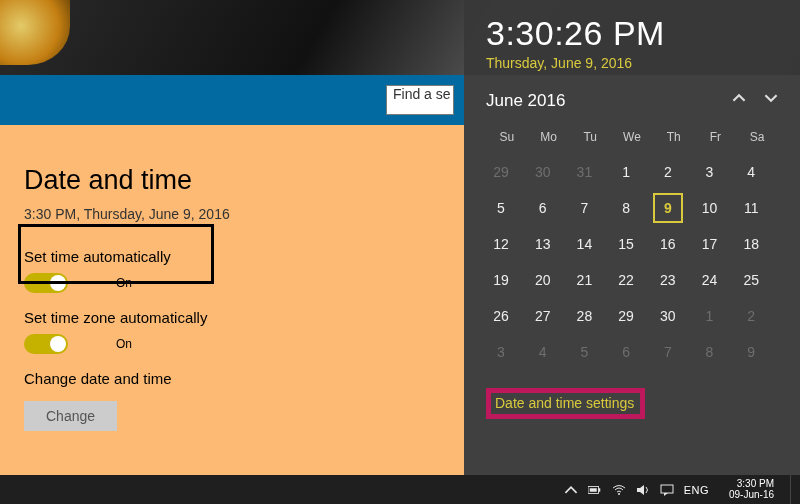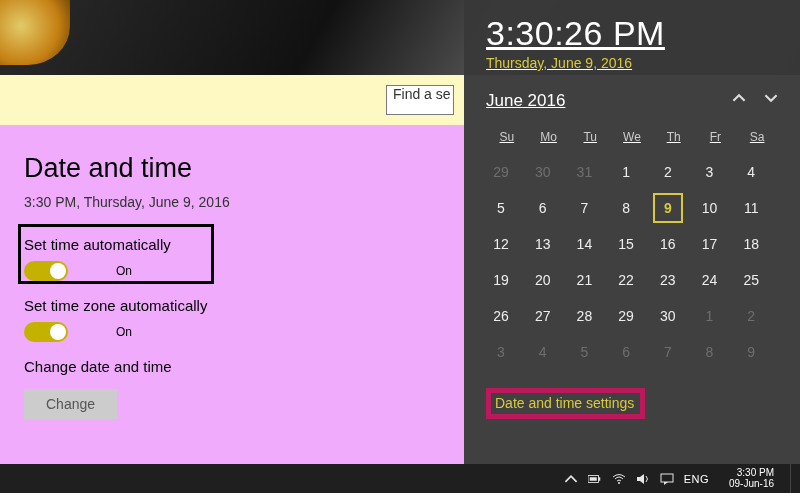--- a/index.html
+++ b/index.html
@@ -2,56 +2,56 @@
 <html><head>
 <meta charset="utf-8">
 <style>
   * { margin:0; padding:0; box-sizing:border-box; font-family:"Segoe UI", Arial, sans-serif; -webkit-font-smoothing:antialiased; }
   body { width:800px; height:504px; overflow:hidden; background:#fff; position:relative; }
 
   
   .wallpaper { position:absolute; left:0; top:0; right:0; height:75px; background:linear-gradient(120deg,#2b2b2b 0%,#111 40%,#4a4a4a 60%,#2d2d2d 100%); }
   .wallpaper::before{content:"";position:absolute;left:0;top:0;width:70px;height:65px;background:radial-gradient(circle at 30% 40%,#f7dc6f 0%,#d68910 60%,#5d3a00 100%);border-radius:0 0 60% 0;opacity:.9;}
 
-  .searchbar { position:absolute; left:0; top:75px; right:336px; height:50px; background:#fef9c3; display:flex; align-items:center; justify-content:flex-end; padding:0 10px 0 0;}
+  .searchbar { position:absolute; left:0; top:75px; right:336px; height:50px; background:#0369a1; display:flex; align-items:center; justify-content:flex-end; padding:0 10px 0 0;}
   .searchbox { width:68px; height:30px; border:1px solid #7a7a7a; background:#fff; font-size:14px; padding:0 6px; color:#333; overflow:hidden; white-space:nowrap;}
 
   
-  .settings { position:absolute; left:0; top:125px; right:336px; bottom:29px; background:#f0abfc; padding:28px 24px 0 24px; color:#000;}
+  .settings { position:absolute; left:0; top:125px; right:336px; bottom:29px; background:#fdba74; padding:40px 24px 0 24px; color:#000;}
   .settings h1 { font-weight:400; font-size:27px; margin-bottom:10px;}
   .curtime { font-size:14px; color:#333; margin-bottom:26px;}
   .optlabel { font-size:15px; margin-bottom:8px;}
   .toggle-row { display:flex; align-items:center; gap:12px; margin-bottom:16px;}
   .toggle { width:44px; height:20px; border-radius:10px; background:#c5b100; position:relative; cursor:pointer;}
   .toggle .knob { position:absolute; right:2px; top:2px; width:16px; height:16px; border-radius:50%; background:#fff;}
   .toggle-state { font-size:12px;margin-left:36px;}
   .changebtn { margin-top:6px; padding:7px 22px; background:#ccc; border:none; color:#555; font-size:14px;}
   .highlight-box1 { position:absolute; left:18px; top:224px; width:196px; height:60px; border:3px solid #000; pointer-events:none;}
 
   
-  .flyout { position:absolute; right:0; top:0; width:336px; bottom:29px; background:rgba(56,56,56,.96); color:#fff; padding:14px 22px 0 22px;text-decoration:underline; }
+  .flyout { position:absolute; right:0; top:0; width:336px; bottom:29px; background:rgba(56,56,56,.96); color:#fff; padding:14px 22px 0 22px; }
   .bigtime { font-size:34px; font-weight:300; letter-spacing:.5px;}
   .bigdate { color:#d9ca3d; font-size:14px; margin-top:2px; margin-bottom:20px;}
   .monthrow { display:flex; justify-content:space-between; margin-bottom:14px;}
   .monthlabel { font-size:17px; font-weight:400;}
   .monthnav { display:flex; gap:18px;}
   .chev { width:14px; height:14px; display:flex; align-items:center; justify-content:center; cursor:pointer; color:#ddd;}
   .chev svg{width:14px;height:14px;}
 
   table.cal { width:100%; border-collapse:collapse; table-layout:fixed;}
   table.cal th { font-weight:400; font-size:12px; color:#ccc; padding:5px 0 10px 0;}
   table.cal td { font-size:14px; height:36px; color:#eee;}
   table.cal td.dim { color:#6e6e6e;}
   table.cal td .cell{display:inline-flex;align-items:center;justify-content:center;width:30px;height:30px;}
   table.cal td.today .cell{ border:2px solid #d9ca3d; color:#d9ca3d; font-weight:600;}
 
   .dtsettings{ display:inline-block; margin-top:18px; font-size:14px; color:#d9ca3d; border:5px solid #be185d; padding:2px 6px 3px 4px;}
 
   
-  .taskbar { position:absolute; left:0; right:0; bottom:11px; height:29px; background:#1f1f1f; color:#fff; display:flex; align-items:center; justify-content:flex-end; padding:0 4px 0 10px; font-size:11px;}
+  .taskbar { position:absolute; left:0; right:0; bottom:0; height:29px; background:#1f1f1f; color:#fff; display:flex; align-items:center; justify-content:flex-end; padding:0 4px 0 10px; font-size:11px;}
   .traysect{display:flex;align-items:center;gap:10px;}
   .trayicon{display:flex;align-items:center;justify-content:center;color:#e6e6e6;}
   .trayicon svg{width:14px;height:14px;}
   .lang{font-size:11px;letter-spacing:.5px;}
   .clock{ text-align:right; line-height:1.05; font-size:10px; margin-left:10px;}
   .showdesk{width:6px;height:29px;border-left:1px solid #444;margin-left:6px;}
 </style>
 </head>
 <body>
 

